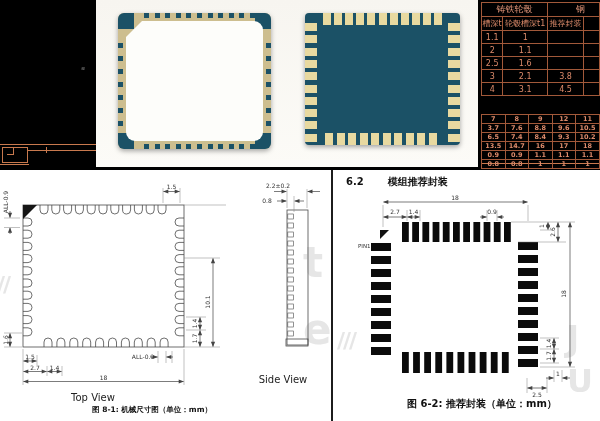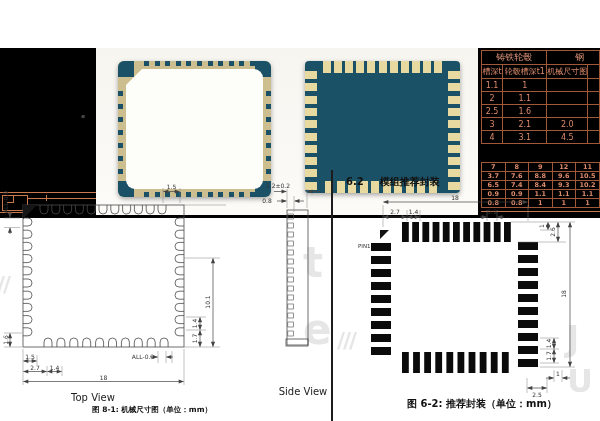--- a/index.html
+++ b/index.html
@@ -1,20 +1,20 @@
 <!DOCTYPE html>
 <html><head>
 <meta charset="utf-8">
 <style>
   html,body{margin:0;padding:0;background:#888;}
   .screen{position:relative;width:600px;height:421px;background:#ffffff;overflow:hidden;
           font-family:"DejaVu Sans","Liberation Sans",sans-serif;}
   .abs{position:absolute;}
   
-  .top-strip{left:0;top:0;width:600px;height:170px;background:#000;margin-top:48px;}
+  .top-strip{left:0;top:0;width:600px;height:170px;background:#000;}
   .cadline{position:absolute;background:#c8794e;}
   .cadbox{position:absolute;border:1px solid #c8794e;background:transparent;}
   .stray{position:absolute;color:#9a9a9a;font-size:5px;line-height:5px;}
   
   .white-panel{left:96px;top:0;width:382px;height:167px;
                background:linear-gradient(180deg,#f7f5f0,#fcfbf7);}
   .chip1{position:absolute;left:22px;top:13px;width:153px;height:136px;background:#cdbe8f;
          border-radius:6px;overflow:hidden;box-shadow:0 2px 5px rgba(0,0,0,.35);}
   .c1corner{position:absolute;width:16px;height:16px;background:#1b5166;}
   .c1sq{position:absolute;width:5px;height:5px;background:#1b5166;}
@@ -158,21 +158,21 @@
             <col style="width:40px">
           </colgroup>
           <tbody>
             <tr class="grp">
               <td colspan="2">铸铁轮毂</td>
               <td colspan="2" class="cut">钢</td>
             </tr>
             <tr class="sub">
               <td>槽深t</td>
               <td>轮毂槽深t1</td>
-              <td>机械尺寸图</td>
+              <td>推荐封装</td>
               <td></td>
             </tr>
             <tr>
               <td>1.1</td>
               <td>1</td>
               <td></td>
               <td></td>
             </tr>
             <tr>
               <td>2</td>
@@ -182,21 +182,21 @@
             </tr>
             <tr>
               <td>2.5</td>
               <td>1.6</td>
               <td></td>
               <td></td>
             </tr>
             <tr>
               <td>3</td>
               <td>2.1</td>
-              <td>2.0</td>
+              <td>3.8</td>
               <td></td>
             </tr>
             <tr>
               <td>4</td>
               <td>3.1</td>
               <td>4.5</td>
               <td></td>
             </tr>
           </tbody>
         </table>
@@ -224,20 +224,27 @@
               <td>8.8</td>
               <td>9.6</td>
               <td>10.5</td>
             </tr>
             <tr>
               <td>6.5</td>
               <td>7.4</td>
               <td>8.4</td>
               <td>9.3</td>
               <td>10.2</td>
+            </tr>
+            <tr>
+              <td>13.5</td>
+              <td>14.7</td>
+              <td>16</td>
+              <td>17</td>
+              <td>18</td>
             </tr>
             <tr>
               <td>0.9</td>
               <td>0.9</td>
               <td>1.1</td>
               <td>1.1</td>
               <td>1.1</td>
             </tr>
             <tr>
               <td>0.8</td>
@@ -469,19 +476,19 @@
       <text transform="rotate(-90 215.5,171.5)" x="215.5" y="171.5" text-anchor="middle">1.4</text>
       <text transform="rotate(-90 215.5,184)" x="215.5" y="184" text-anchor="middle">1.7</text>
       <text x="223" y="203.5" text-anchor="middle">1</text>
       <text x="202" y="224.5" text-anchor="middle">2.5</text>
       <text x="23" y="76" font-size="5.5">PIN1</text>
     </g>
   </svg>
 
   <div class="viewlab" style="left:63px;top:392px;width:60px;">Top View</div>
   <div class="cap" style="left:87px;top:405px;width:130px;">图 8-1: 机械尺寸图（单位：mm）</div>
-  <div class="viewlab" style="left:273px;top:374px;width:60px;margin-top:12px;">Side View</div>
+  <div class="viewlab" style="left:253px;top:374px;width:60px;">Side View</div>
   <div class="sechead" style="left:346px;top:175px;">
-    <span>6.2</span><span style="margin-left:16px">模组推荐封装</span>
+    <span>6.2</span><span style="margin-left:24px">模组推荐封装</span>
   </div>
   <div class="cap" style="left:407px;top:397px;width:110px;font-size:10px;">图 6-2: 推荐封装（单位：mm）</div>
 
 </div>
 
 </body></html>

